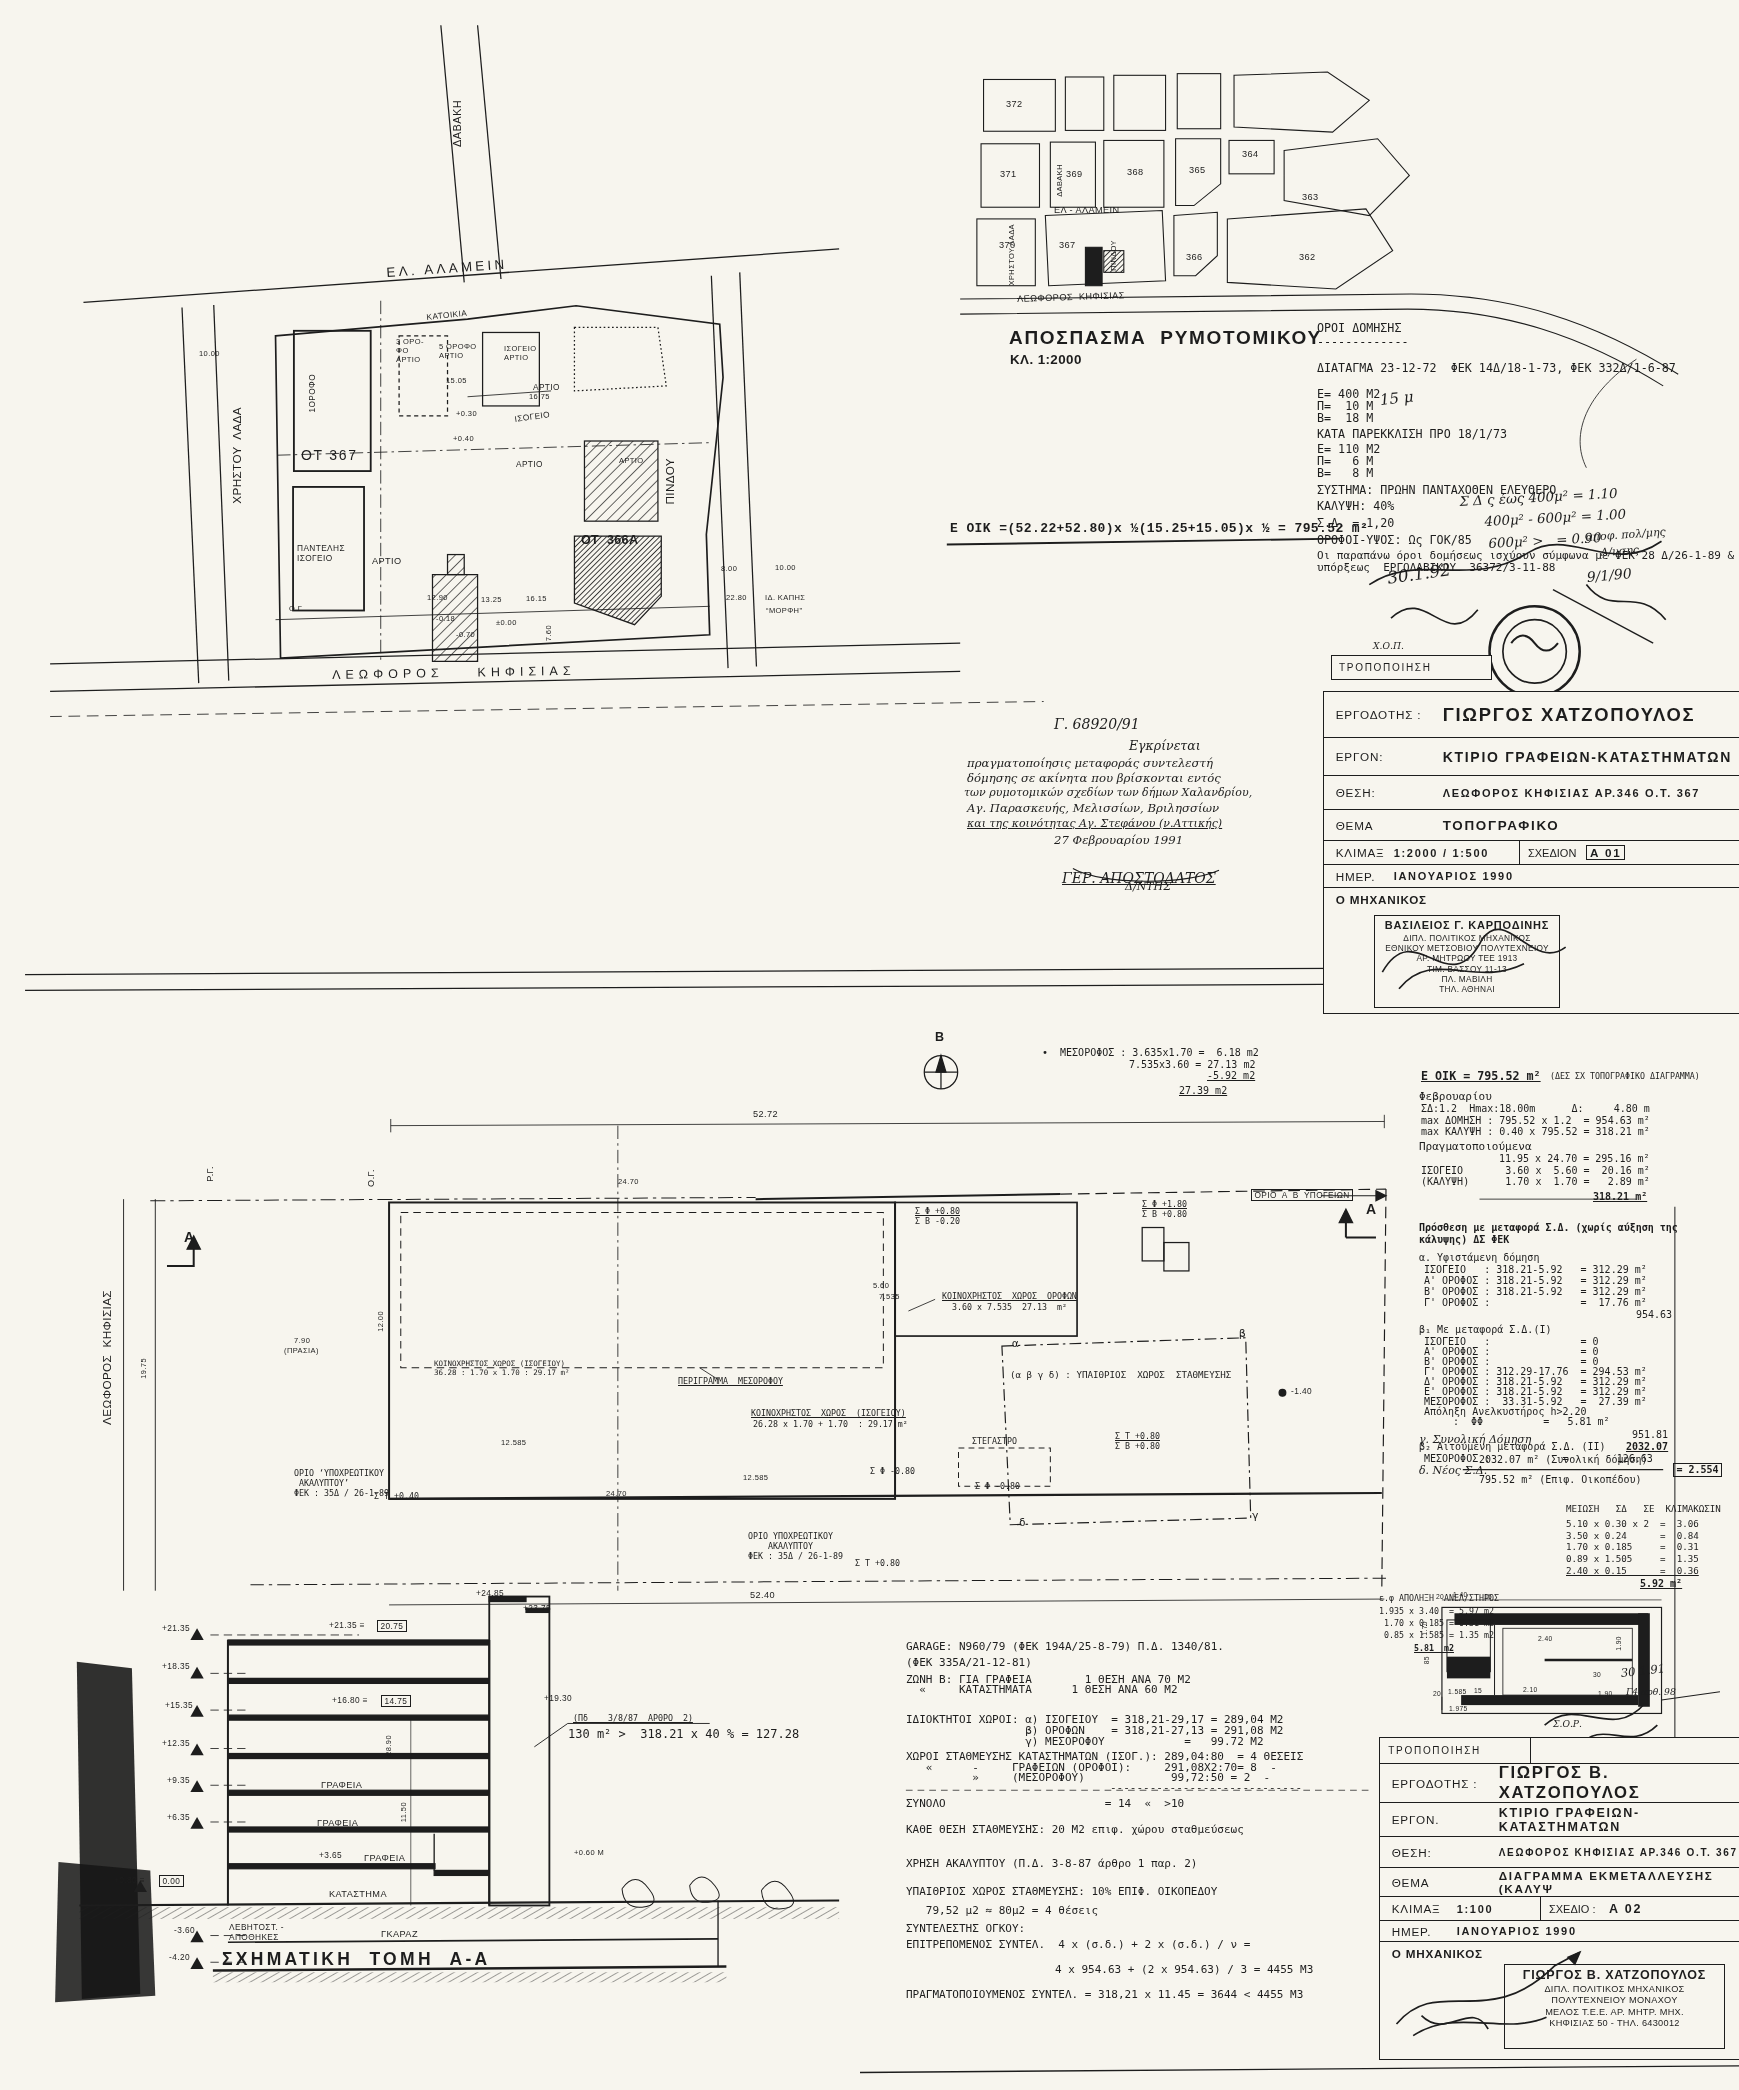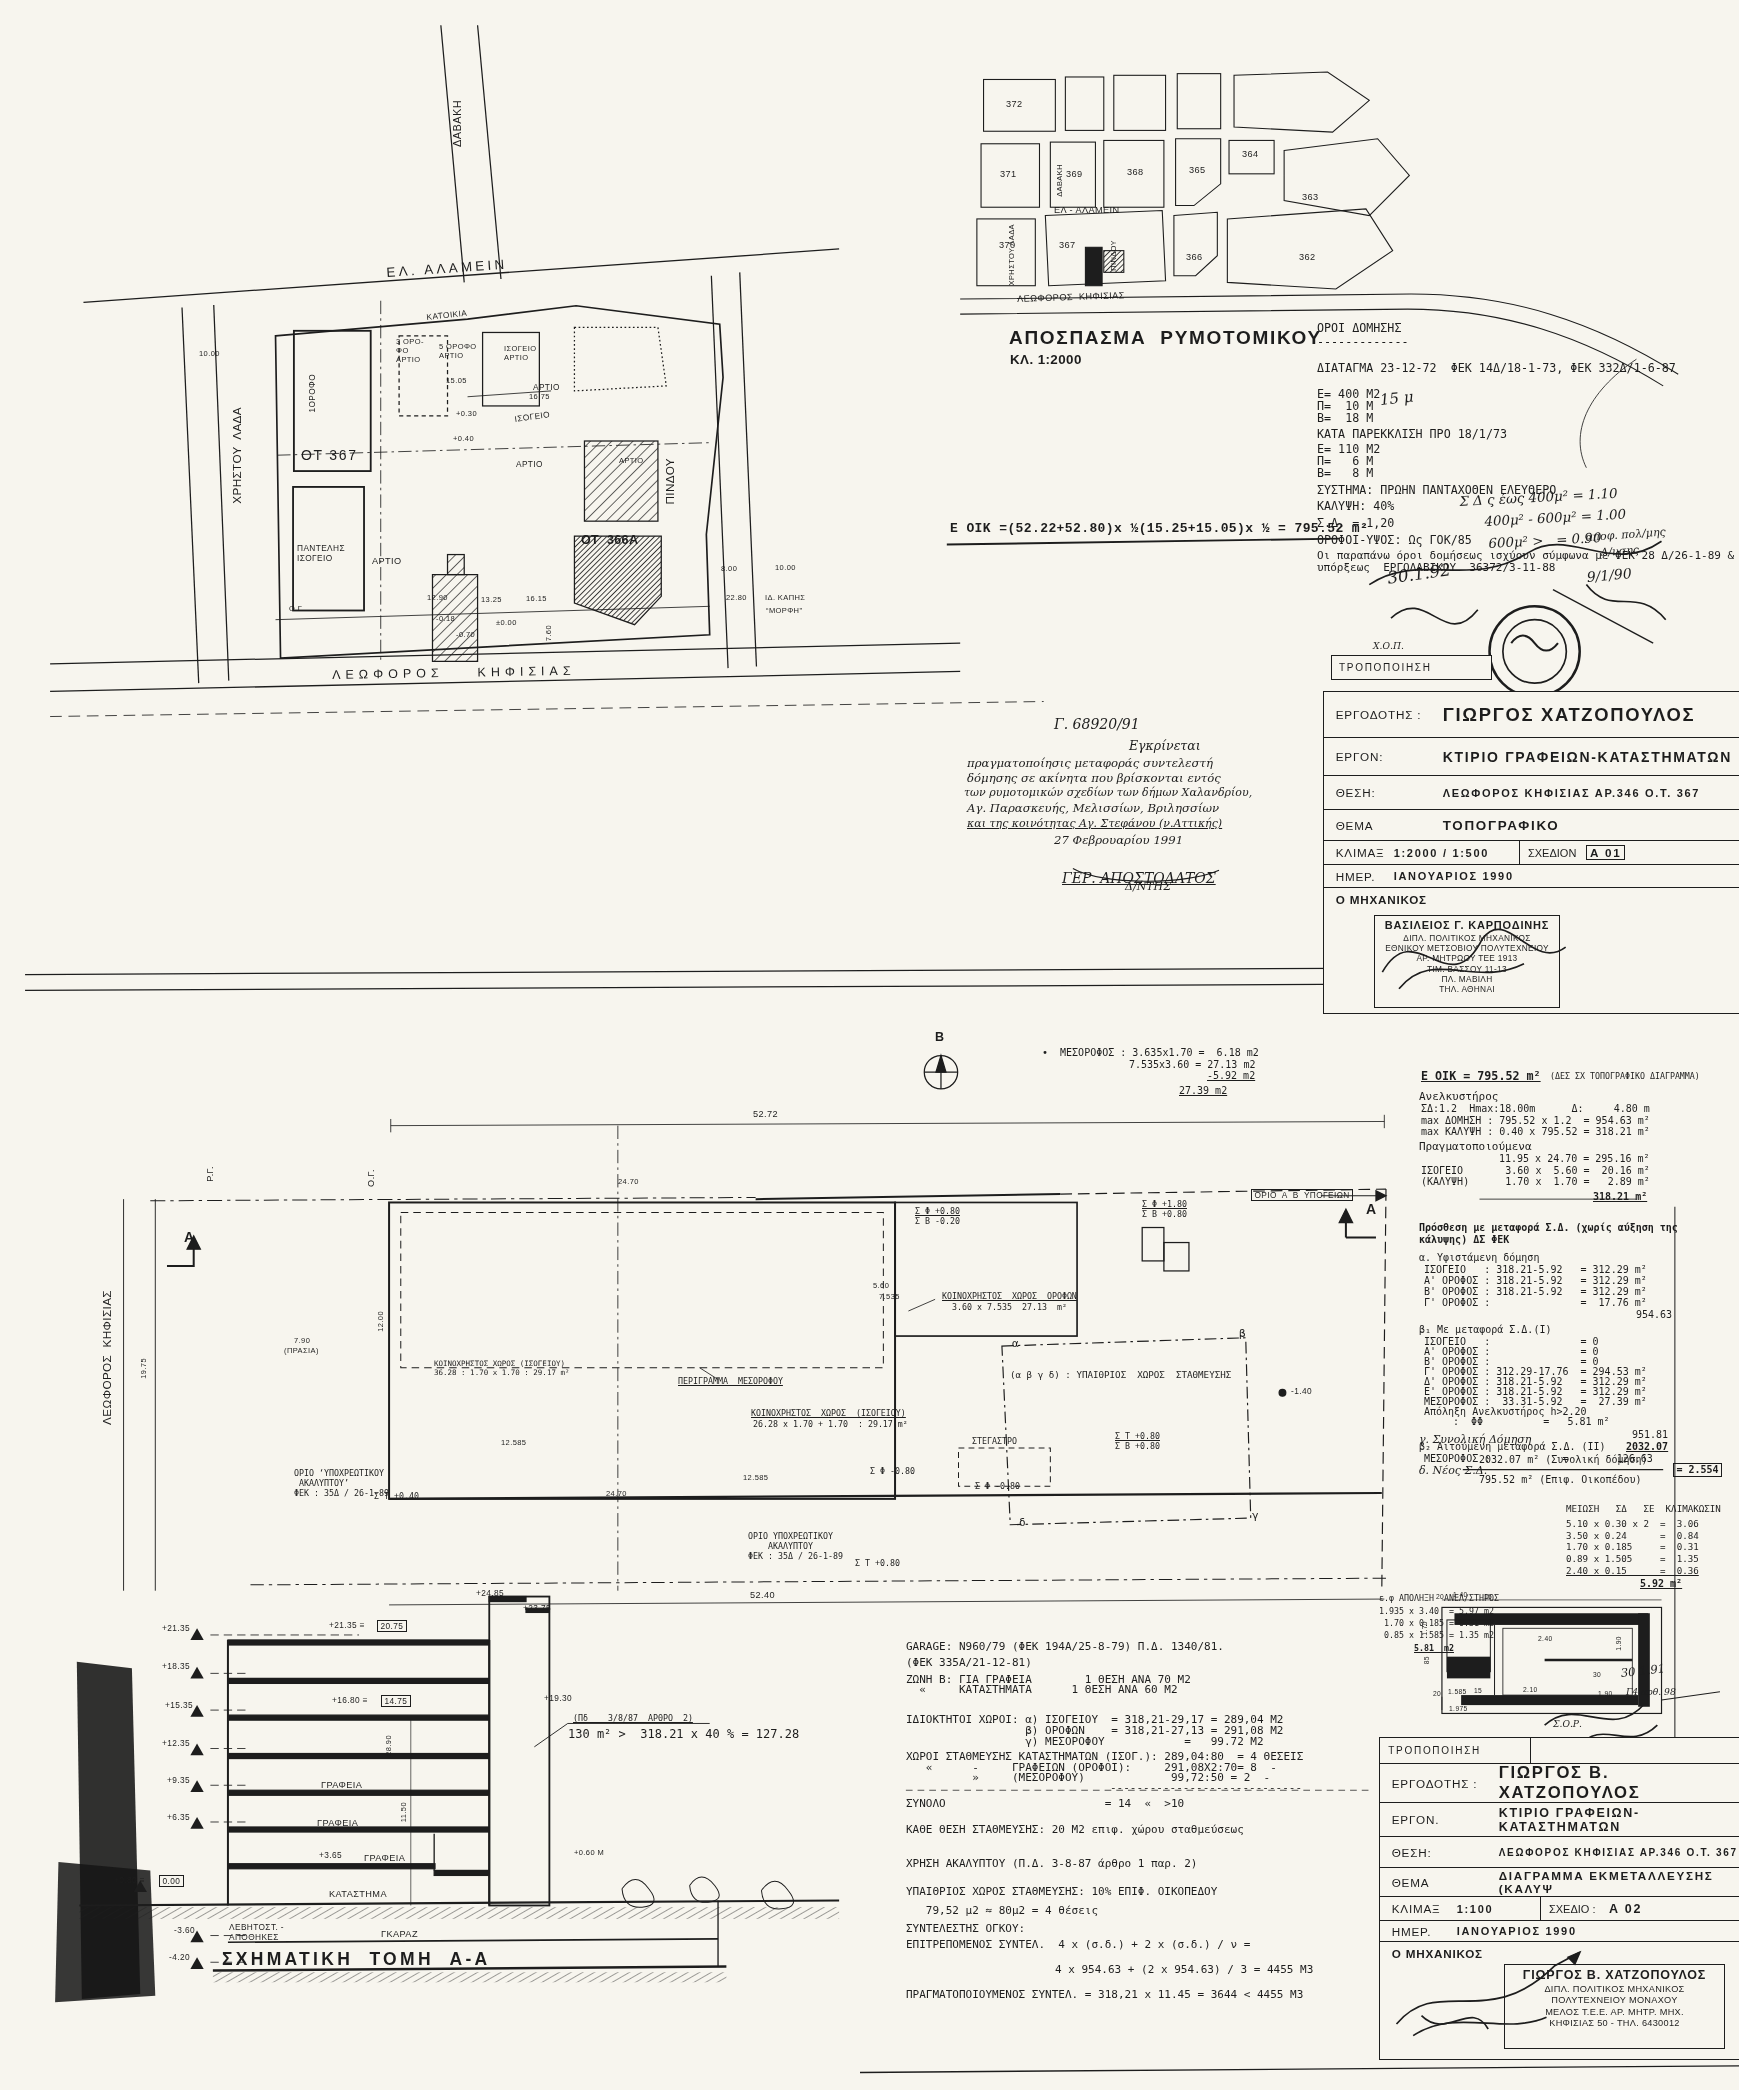--- a/index.html
+++ b/index.html
@@ -329,21 +329,21 @@
       <span class="ann hand" style="left: 1125px; top: 848px; font-size: 11px; margin-top: 32px;">Δ/ΝΤΗΣ</span>
       <span class="ann hand ul" style="left: 1062px; top: 870px; font-size: 14px;">ΓΕΡ. ΑΠΟΣΤΟΛΑΤΟΣ</span>
       <span class="ann draw bold" style="left: 935px; top: 1030px; font-size: 12.5px;">Β</span>
       <span class="ann " style="left: 1042px; top: 1047px; font-size: 10px;">•  ΜΕΣΟΡΟΦΟΣ : 3.635x1.70 =  6.18 m2</span>
       <span class="ann " style="left: 1129px; top: 1059px; font-size: 10px;">7.535x3.60 = 27.13 m2</span>
       <span class="ann ul" style="left: 1207px; top: 1070px; font-size: 10px;">-5.92 m2</span>
       <span class="ann ul" style="left: 1179px; top: 1085px; font-size: 10px;">27.39 m2</span>
       <span class="ann draw" style="left: 753px; top: 1109px; font-size: 9.2px;">52.72</span>
       <span class="ann ul bold" style="left: 1421px; top: 1069px; font-size: 11.7px;">Ε ΟΙΚ = 795.52 m²</span>
       <span class="ann " style="left: 1550px; top: 1071px; font-size: 8.3px;">(ΔΕΣ ΣΧ ΤΟΠΟΓΡΑΦΙΚΟ ΔΙΑΓΡΑΜΜΑ)</span>
-      <span class="ann " style="left: 1419px; top: 1090px; font-size: 11px;">Ανελκυστήρος</span>
+      <span class="ann " style="left: 1419px; top: 1090px; font-size: 11px;">Φεβρουαρίου</span>
       <span class="ann " style="left: 1421px; top: 1103px; font-size: 10px;">ΣΔ:1.2  Hmax:18.00m      Δ:     4.80 m</span>
       <span class="ann " style="left: 1421px; top: 1115px; font-size: 10px;">max ΔΟΜΗΣΗ : 795.52 x 1.2  = 954.63 m²</span>
       <span class="ann " style="left: 1421px; top: 1126px; font-size: 10px;">max ΚΑΛΥΨΗ : 0.40 x 795.52 = 318.21 m²</span>
       <span class="ann " style="left: 1419px; top: 1140px; font-size: 11px;">Πραγματοποιούμενα</span>
       <span class="ann " style="left: 1499px; top: 1153px; font-size: 10px;">11.95 x 24.70 = 295.16 m²</span>
       <span class="ann " style="left: 1421px; top: 1165px; font-size: 10px;">ΙΣΟΓΕΙΟ       3.60 x  5.60 =  20.16 m²</span>
       <span class="ann " style="left: 1421px; top: 1176px; font-size: 10px;">(ΚΑΛΥΨΗ)      1.70 x  1.70 =   2.89 m²</span>
       <span class="ann ul bold" style="left: 1593px; top: 1191px; font-size: 10px;">318.21 m²</span>
       <span class="ann bold" style="left: 1419px; top: 1222px; font-size: 10px;">Πρόσθεση με μεταφορά Σ.Δ. (χωρίς αύξηση της</span>
       <span class="ann bold" style="left: 1419px; top: 1234px; font-size: 10px;">κάλυψης) ΔΣ ΦΕΚ</span>

